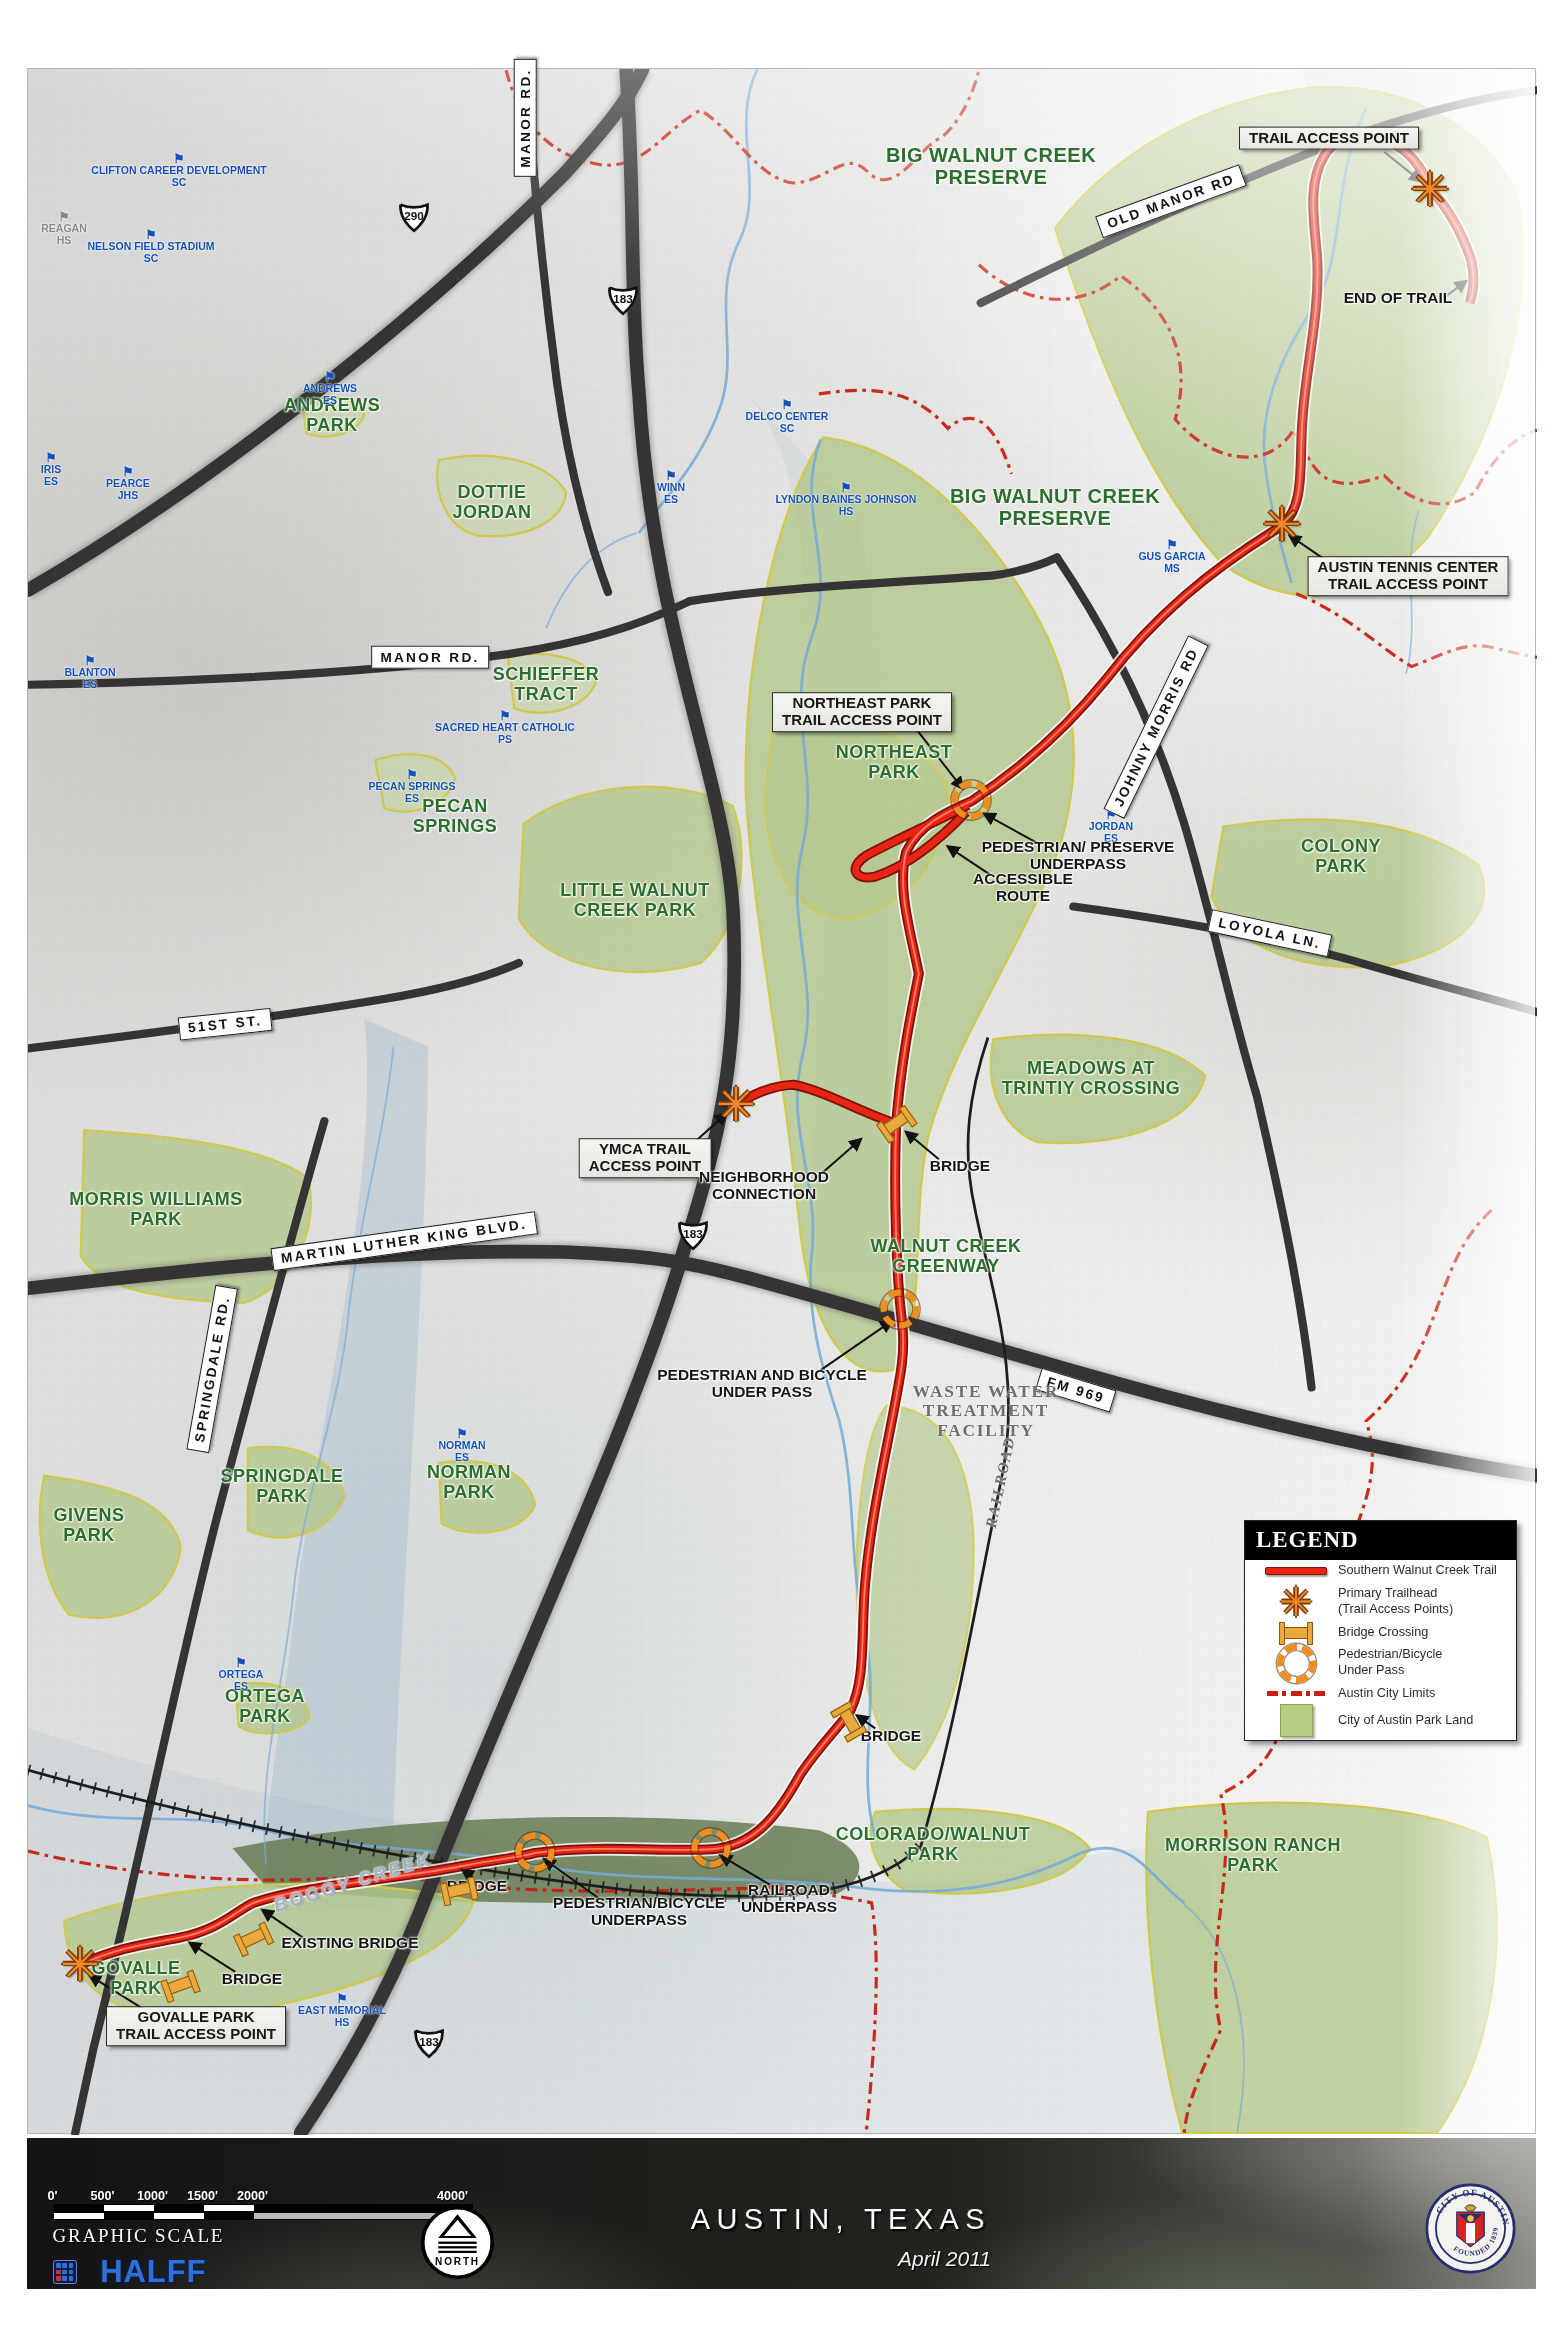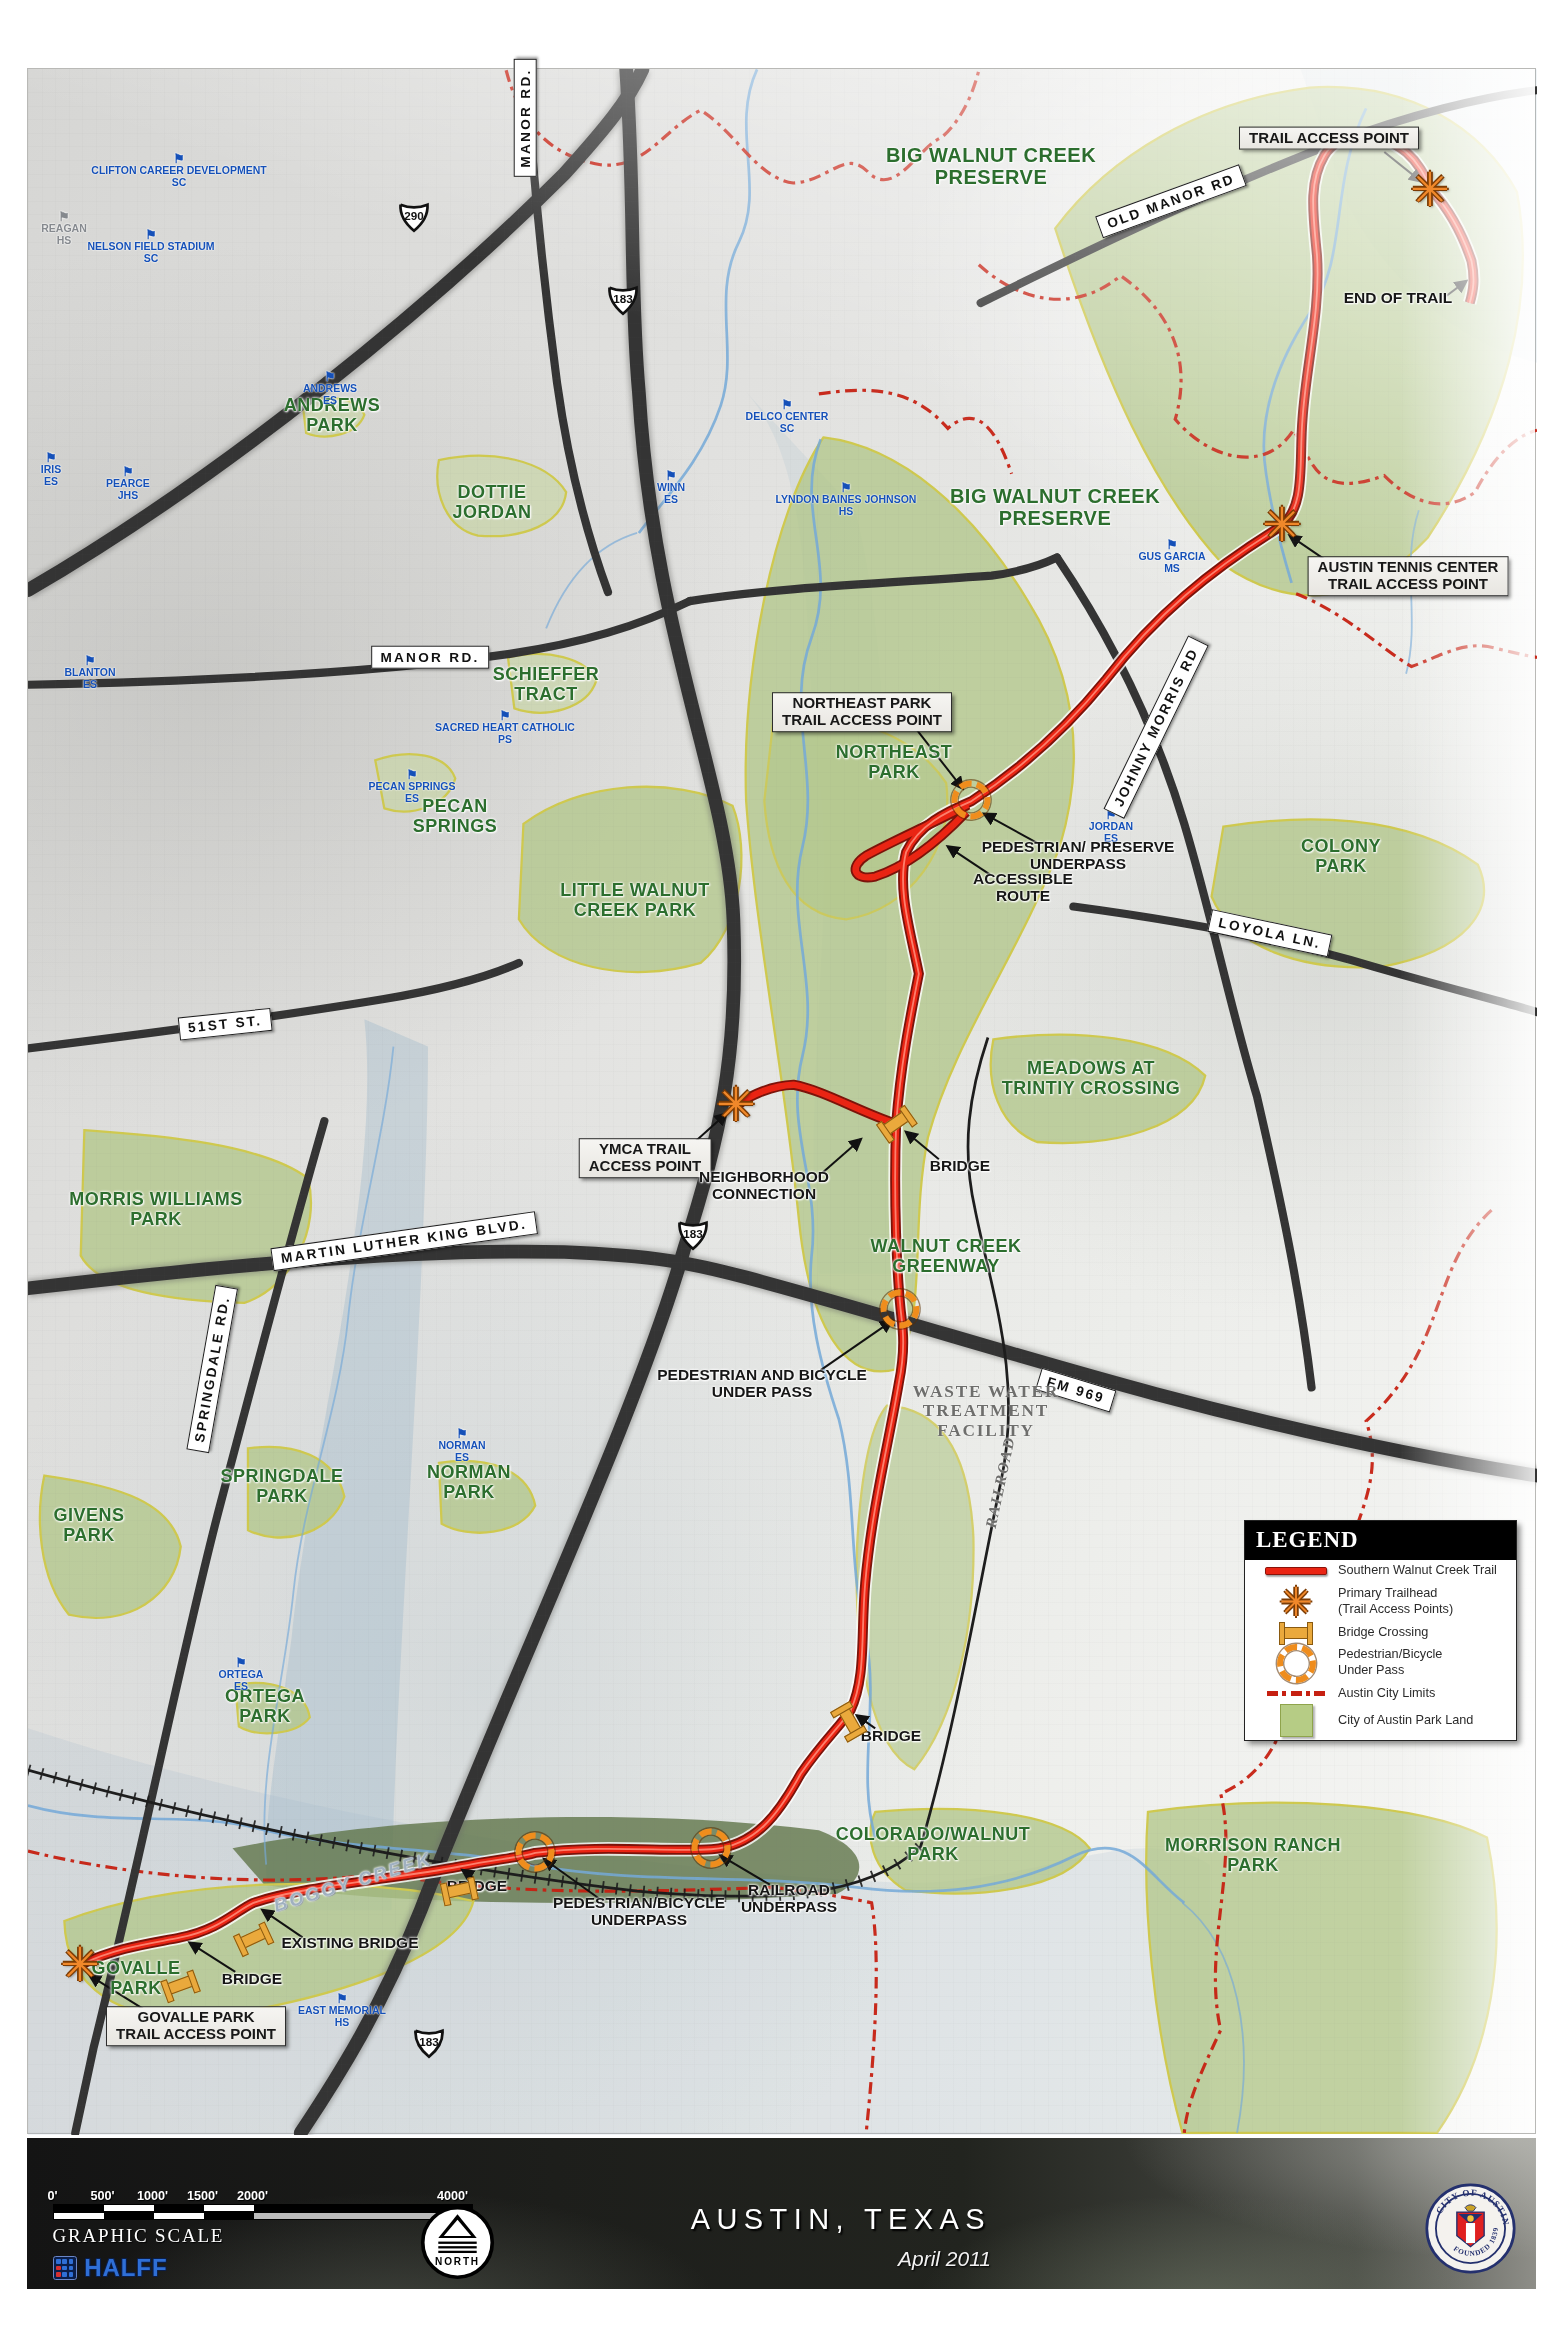--- a/index.html
+++ b/index.html
@@ -100,22 +100,22 @@
   #scale-ticks{position:relative;height:14.5px;font-size:12.7px;font-weight:bold;text-shadow:0.9px 0.9px 0.9px #000;}
   #scale-ticks span{position:absolute;transform:translateX(-50%);}
   .scale-row{display:flex;height:8.2px;width:420px;border:0.9px solid #000;box-sizing:border-box;}
   .scale-row div{height:100%;}
   #graphic-scale-lbl{margin-top:5.5px;font-family:"Liberation Serif",serif;font-size:19px;letter-spacing:1.8px;text-shadow:0.9px 0.9px 0.9px #000;}
   #halff{position:absolute;left:25.5px;top:116px;display:flex;align-items:center;gap:7.3px;}
   #halff-grid{width:24.5px;height:24.5px;background:#0a1e4a;border:0.9px solid #6a86c8;border-radius:2.7px;
      display:grid;grid-template-columns:repeat(3,1fr);grid-template-rows:repeat(3,1fr);gap:1.8px;padding:2.7px;box-sizing:border-box;}
   #halff-grid i{background:#2f6fd6;border-radius:0.9px;}
   #halff-grid i.r{background:#d62f2f;}
-  #halff-name{font-size:24px;font-weight:bold;color:#2f6fd6;letter-spacing:0.9px;
-     text-shadow:0.9px 0.9px 0 #0a1e4a,-0.9px -0.9px 0 #0a1e4a,0.9px -0.9px 0 #0a1e4a,-0.9px 0.9px 0 #0a1e4a;}
+  #halff-name{font-size:31px;font-weight:bold;color:#2f6fd6;letter-spacing:0.9px;
+     text-shadow:0.9px 0.9px 0 #0a1e4a,-0.9px -0.9px 0 #0a1e4a,0.9px -0.9px 0 #0a1e4a,-0.9px 0.9px 0 #0a1e4a;margin-left:16px;}
   #north-emblem{position:absolute;left:393px;top:67px;}
   #seal{position:absolute;right:20px;top:45px;}
 </style>
 </head>
 <body>
 
 <div id="page">
 
   <div id="map">
     <svg class="layer" width="1509" height="2066" viewBox="30 75 1660 2272">

